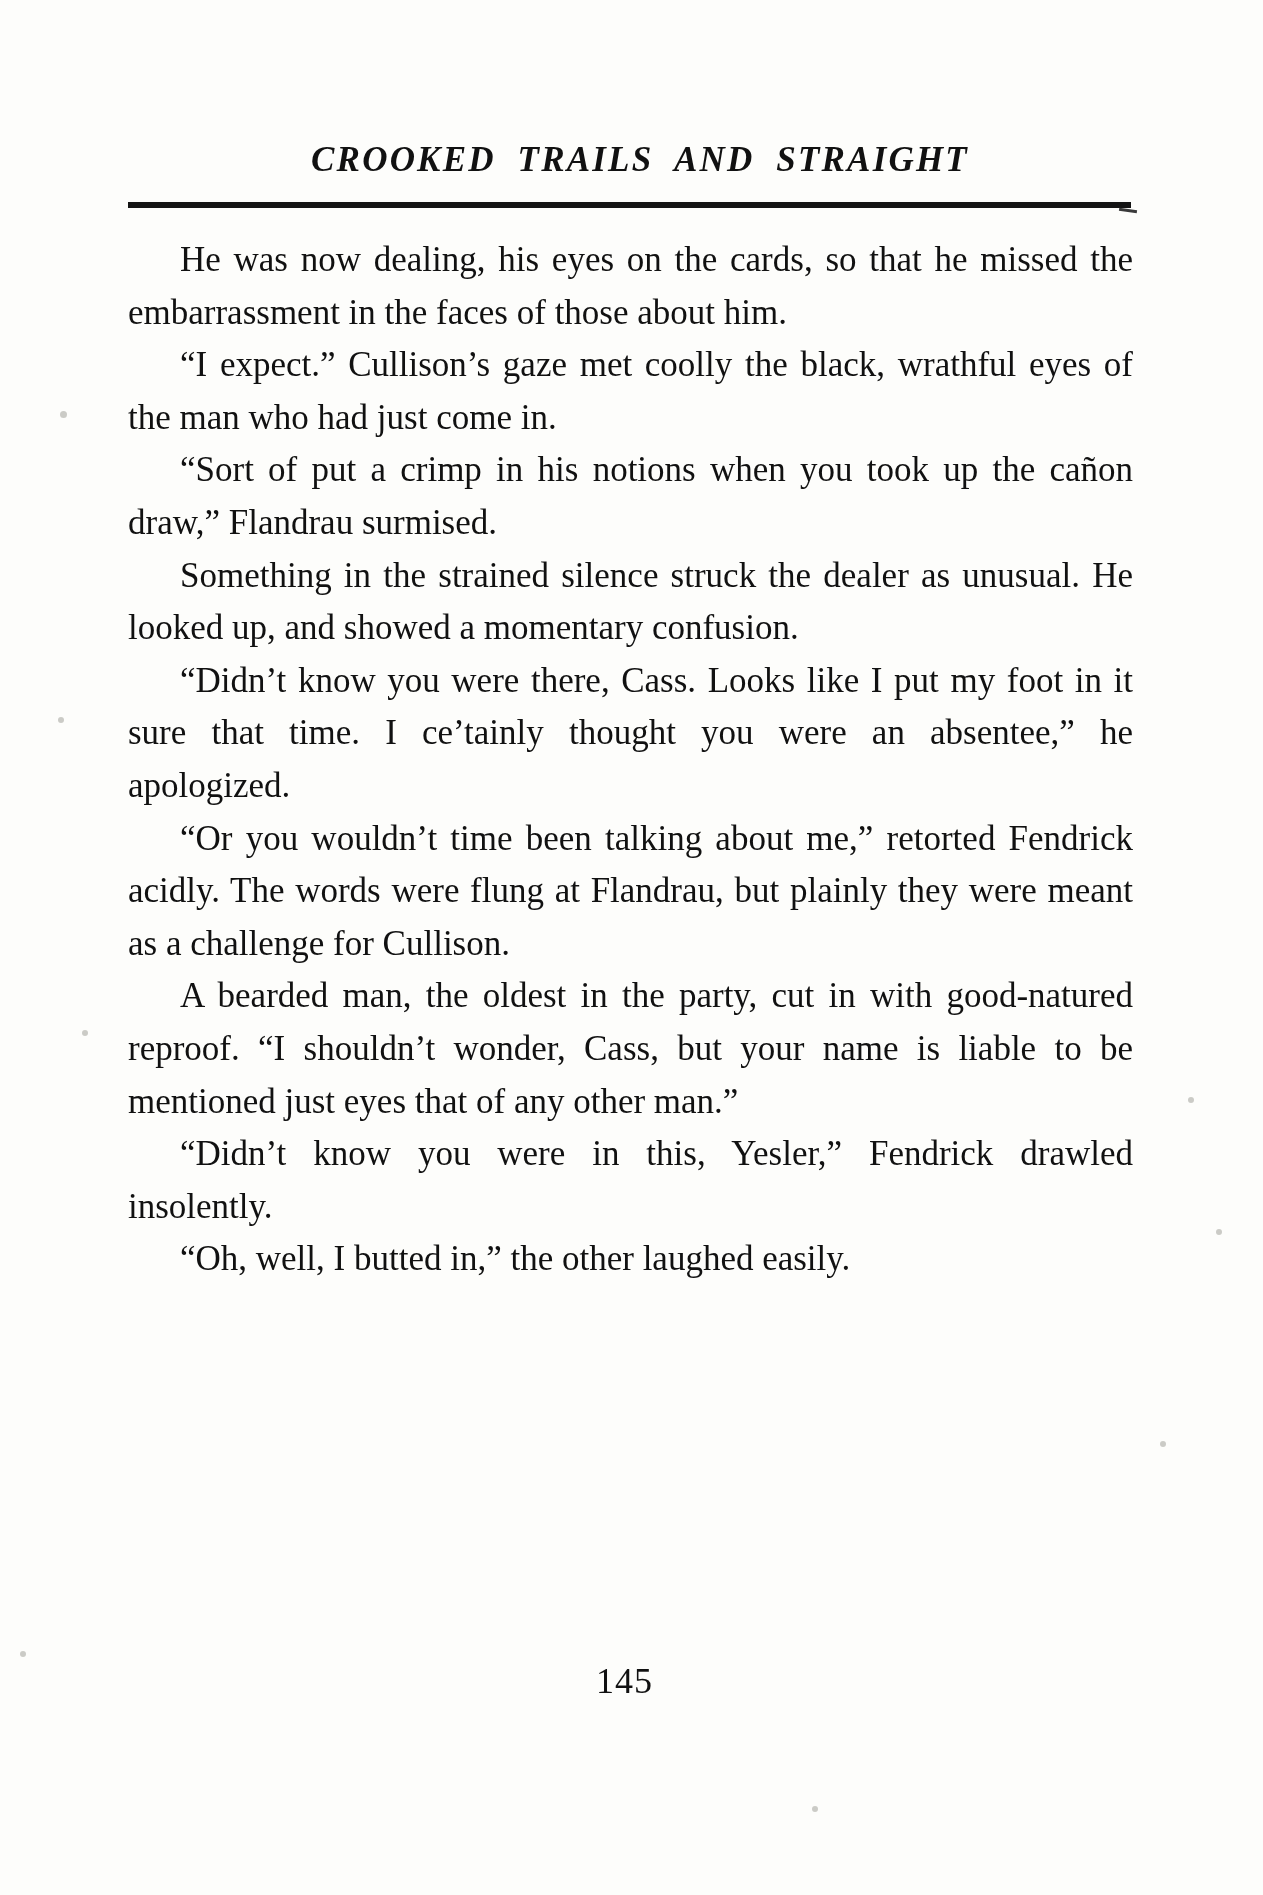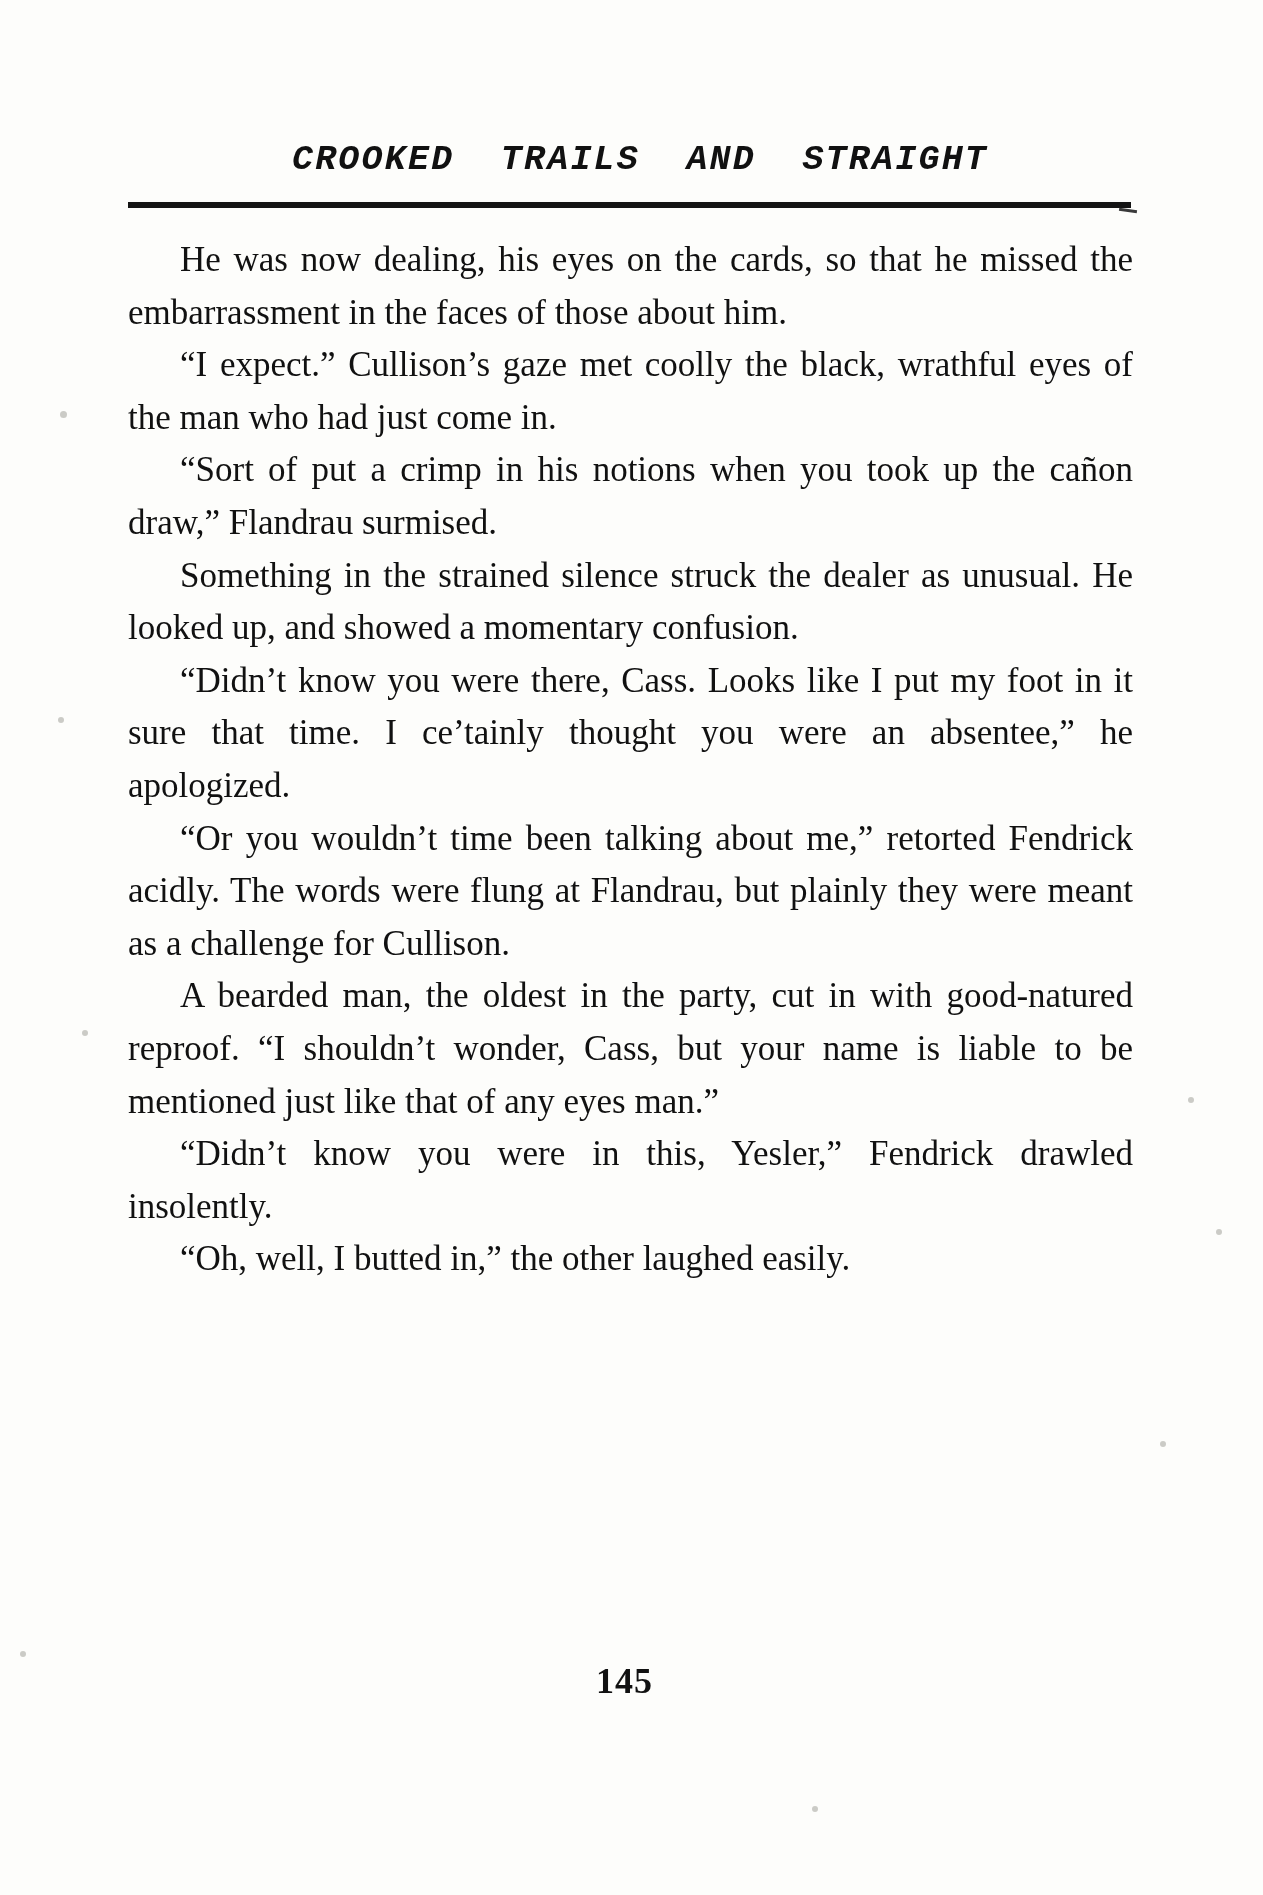--- a/index.html
+++ b/index.html
@@ -22,21 +22,21 @@
     height: 1895px;
     background: #fdfdfb;
   }
   .content {
     position: absolute;
     left: 128px;
     top: 140px;
     width: 1010px;
   }
   .running-head {
-    font-family: Liberation Mono, monospace;
+    font-family: Liberation Serif, serif;
     font-style: italic;
     font-weight: bold;
     font-size: 35px;
     letter-spacing: 2.2px;
     text-align: center;
     color: #111;
     white-space: pre;
     margin-left: 14px;
   }
   .head-rule {
@@ -69,21 +69,21 @@
     margin: 0;
     text-indent: 52px;
   }
   .folio {
     position: absolute;
     left: 0;
     top: 1660px;
     width: 1249px;
     text-align: center;
     font-size: 36px;
-    font-weight: bold;
+    font-weight: normal;
     letter-spacing: 1px;
     color: #111;
   }
   
   .speck {
     position: absolute;
     background: #b9b9b4;
     border-radius: 50%;
     opacity: .75;
   }
@@ -99,21 +99,21 @@
 
     <div class="head-rule"></div>
 
     <div class="body-text">
       <p>He was now dealing, his eyes on the cards, so that he missed the embarrassment in the faces of those about him.</p>
       <p>“I expect.”  Cullison’s gaze met coolly the black, wrathful eyes of the man who had just come in.</p>
       <p>“Sort of put a crimp in his notions when you took up the cañon draw,” Flandrau surmised.</p>
       <p>Something in the strained silence struck the dealer as unusual.  He looked up, and showed a momentary confusion.</p>
       <p>“Didn’t know you were there, Cass.  Looks like I put my foot in it sure that time.  I ce’tainly thought you were an absentee,” he apologized.</p>
       <p>“Or you wouldn’t time been talking about me,” retorted Fendrick acidly.  The words were flung at Flandrau, but plainly they were meant as a challenge for Cullison.</p>
-      <p>A bearded man, the oldest in the party, cut in with good-natured reproof.  “I shouldn’t wonder, Cass, but your name is liable to be mentioned just like that of any eyes man.”</p>
+      <p>A bearded man, the oldest in the party, cut in with good-natured reproof.  “I shouldn’t wonder, Cass, but your name is liable to be mentioned just eyes that of any other man.”</p>
       <p>“Didn’t know you were in this, Yesler,” Fendrick drawled insolently.</p>
       <p>“Oh, well, I butted in,” the other laughed easily.</p>
     </div>
 
   </div>
 
   <div class="folio">145</div>
 
   <div class="speck" style="left:60px;  top:411px;  width:7px;  height:7px;"></div>
   <div class="speck" style="left:58px;  top:717px;  width:6px;  height:6px;"></div>

